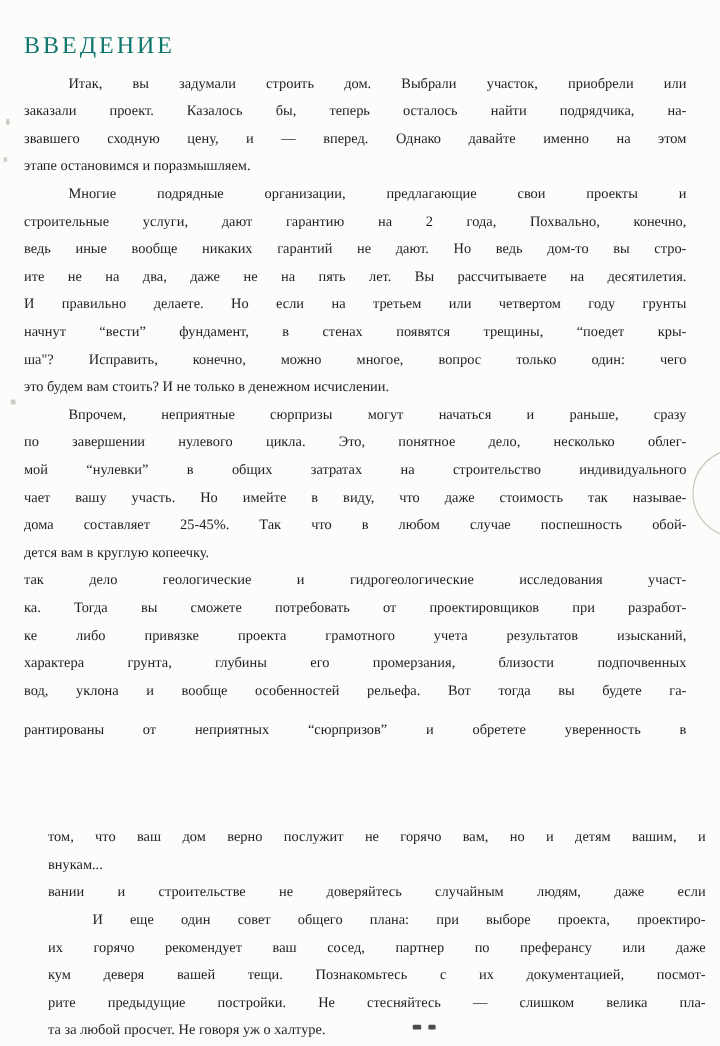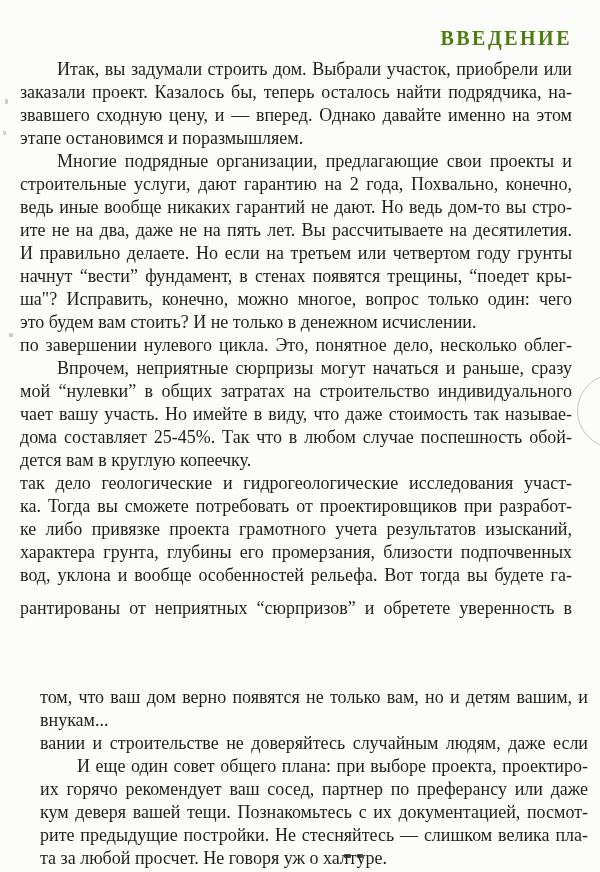--- a/index.html
+++ b/index.html
@@ -18,29 +18,29 @@
     height: 872px;
     background: #fcfcfa;
     overflow: hidden;
     color: #1e1e1e;
   }
   .page-title {
     position: absolute;
     top: 14px;
     left: 20px;
     width: 552px;
-    text-align: right;
+    text-align: left;
     font-size: 20px;
-    font-weight: bold;
+    font-weight: normal;
     letter-spacing: 2.5px;
-    color: #4d7c0f;
+    color: #0f766e;
   }
   .text-block {
     position: absolute;
-    font-size: 18px;
+    font-size: 12px;
     line-height: 23px;
   }
   #block-1 {
     top: 58px;
     left: 20px;
     width: 552px;
   }
   #block-2 {
     top: 686px;
     left: 40px;
@@ -103,40 +103,40 @@
         <div class="line first">Многие подрядные организации, предлагающие свои проекты и</div>
         <div class="line">строительные услуги, дают гарантию на 2 года, Похвально, конечно,</div>
         <div class="line">ведь иные вообще никаких гарантий не дают. Но ведь дом-то вы стро-</div>
         <div class="line">ите не на два, даже не на пять лет. Вы рассчитываете на десятилетия.</div>
         <div class="line">И правильно делаете. Но если на третьем или четвертом году грунты</div>
         <div class="line">начнут “вести” фундамент, в стенах появятся трещины, “поедет кры-</div>
         <div class="line">ша"? Исправить, конечно, можно многое, вопрос только один: чего</div>
         <div class="line last">это будем вам стоить? И не только в денежном исчислении.</div>
       </div>
       <div class="para indent">
+        <div class="line first">Впрочем, неприятные сюрпризы могут начаться и раньше, сразу</div>
         <div class="line">по завершении нулевого цикла. Это, понятное дело, несколько облег-</div>
-        <div class="line first">Впрочем, неприятные сюрпризы могут начаться и раньше, сразу</div>
         <div class="line">мой “нулевки” в общих затратах на строительство индивидуального</div>
         <div class="line">чает вашу участь. Но имейте в виду, что даже стоимость так называе-</div>
         <div class="line">дома составляет 25-45%. Так что в любом случае поспешность обой-</div>
         <div class="line last">дется вам в круглую копеечку.</div>
       </div>
       <div class="para indent">
         <div class="line">так дело геологические и гидрогеологические исследования участ-</div>
         <div class="line">ка. Тогда вы сможете потребовать от проектировщиков при разработ-</div>
         <div class="line">ке либо привязке проекта грамотного учета результатов изысканий,</div>
         <div class="line">характера грунта, глубины его промерзания, близости подпочвенных</div>
         <div class="line">вод, уклона и вообще особенностей рельефа. Вот тогда вы будете га-</div>
         <div class="line last fill">рантированы от неприятных “сюрпризов” и обретете уверенность в</div>
       </div>
     </div>
 
   <div id="block-2" class="text-block">
       <div class="para">
-        <div class="line first">том, что ваш дом верно появятся не только вам, но и детям вашим, и</div>
+        <div class="line first">том, что ваш дом верно послужит не горячо вам, но и детям вашим, и</div>
         <div class="line last">внукам...</div>
       </div>
       <div class="para indent">
         <div class="line">вании и строительстве не доверяйтесь случайным людям, даже если</div>
         <div class="line first">И еще один совет общего плана: при выборе проекта, проектиро-</div>
         <div class="line">их горячо рекомендует ваш сосед, партнер по преферансу или даже</div>
         <div class="line">кум деверя вашей тещи. Познакомьтесь с их документацией, посмот-</div>
         <div class="line">рите предыдущие постройки. Не стесняйтесь — слишком велика пла-</div>
         <div class="line last">та за любой просчет. Не говоря уж о халтуре.</div>
       </div>

